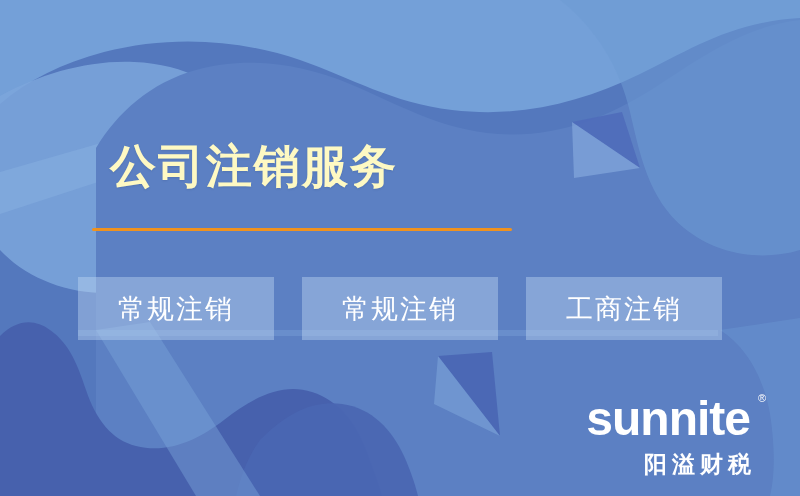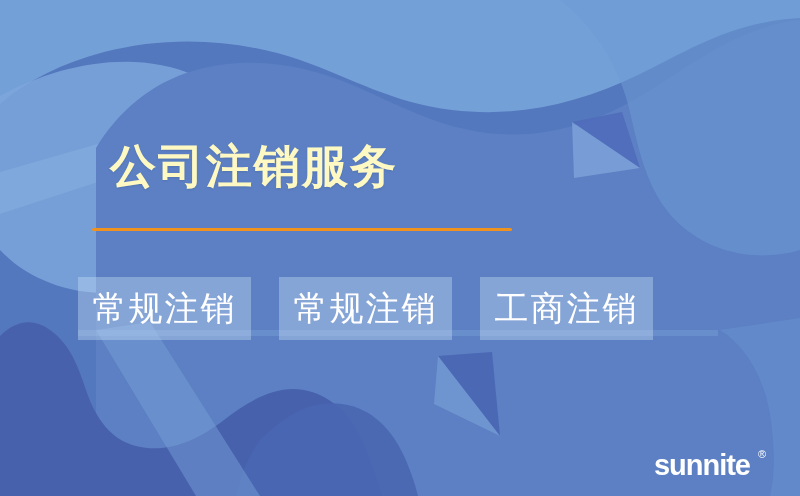--- a/index.html
+++ b/index.html
@@ -56,49 +56,49 @@
 
   
   #tags {
     position: absolute;
     left: 78px;
     top: 277px;
     display: flex;
     gap: 28px;
   }
   .tag {
-    width: 173px;
+    width: 196px;
     height: 63px;
     box-sizing: border-box;
     display: flex;
     align-items: center;
     justify-content: center;
     background: rgba(193, 216, 243, 0.42);
     color: #ffffff;
-    font-size: 34px;
+    font-size: 27px;
     font-weight: normal;
     letter-spacing: 2px;
     white-space: nowrap;
   }
 
   
   #logo {
     position: absolute;
     right: 34px;
     bottom: 16px;
     text-align: right;
     color: #ffffff;
   }
   #logo-mark {
     position: relative;
     display: inline-block;
     padding-right: 16px;
   }
   #logo-wordmark {
-    font-size: 29px;
+    font-size: 48px;
     font-weight: bold;
     letter-spacing: -1px;
     line-height: 1;
     color: #ffffff;
   }
   #logo-reg {
     position: absolute;
     right: 0;
     top: -2px;
     font-size: 11px;
@@ -202,16 +202,17 @@
       <div class="tag">
         <span>工商注销</span>
       </div>
     </div>
 
     <div id="logo">
       <div id="logo-mark">
         <span id="logo-wordmark">sunnite</span>
         <span id="logo-reg">®</span>
       </div>
+      <div id="logo-cn">阳溢财税</div>
     </div>
 
   </div>
 </div>
 
 </body></html>

